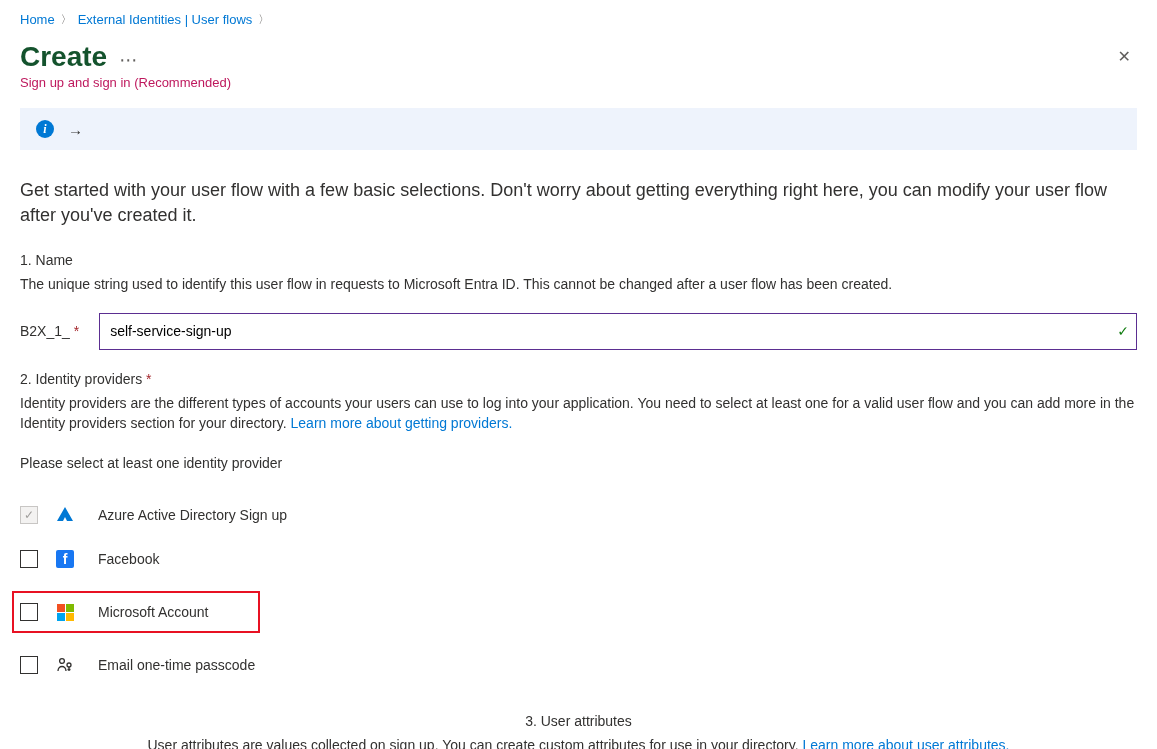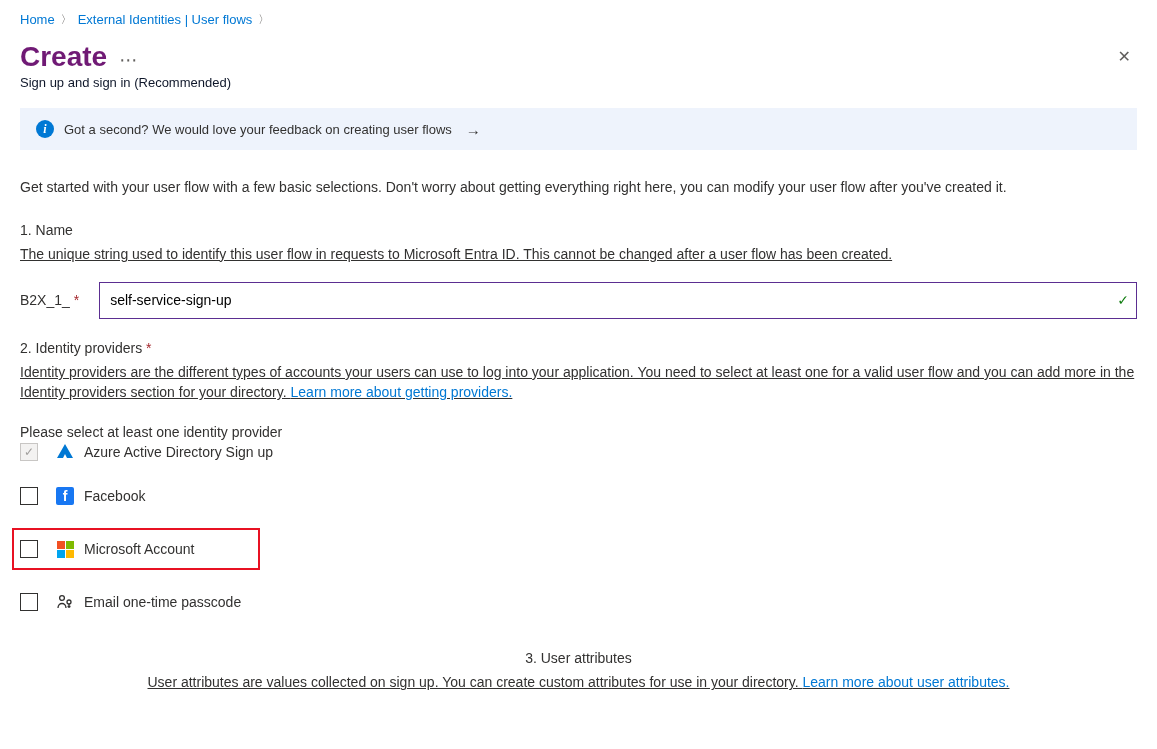--- a/index.html
+++ b/index.html
@@ -18,45 +18,45 @@
       margin-bottom: 14px;
     }
     .breadcrumb a { color: #0078d4; text-decoration: none; cursor: pointer; }
     .breadcrumb .chev { color: #605e5c; font-size: 11px; }
     .header-row {
       display: flex;
       align-items: flex-start;
       justify-content: space-between;
     }
     .title-block { display: flex; align-items: baseline; gap: 12px; }
-    h1 { font-size: 28px; font-weight: 600; color: #701a75; }
+    h1 { font-size: 28px; font-weight: 600; color: #14532d; }
     .ellipsis { color: #605e5c; font-size: 18px; cursor: pointer; letter-spacing: 1px; }
     .close-x { font-size: 16px; color: #605e5c; cursor: pointer; padding: 6px; }
-    .subtitle { font-size: 13px; color: #0f172a; margin-top: 2px; margin-bottom: 18px; }
+    .subtitle { font-size: 13px; color: #be185d; margin-top: 2px; margin-bottom: 18px; }
     .feedback-banner {
       background: #eef3fc;
       display: flex;
       align-items: center;
       gap: 10px;
       padding: 12px 16px;
       font-size: 13px;
       margin-bottom: 28px;
     }
     .info-icon {
       width: 18px; height: 18px; border-radius: 50%;
       background: #0078d4; color: #fff;
       display: flex; align-items: center; justify-content: center;
       font-size: 12px; font-style: italic; font-weight: bold;
       font-family: Georgia, serif;
       flex-shrink: 0;
     }
     .arrow-right { font-size: 15px; color: #323130; margin-left: 4px; }
-    .intro { font-size: 14px; margin-bottom: 24px; line-height: 1.4; }
+    .intro { font-size: 18px; margin-bottom: 24px; line-height: 1.4; }
     .section-head { font-size: 14px; margin-bottom: 6px; }
-    .section-desc { font-size: 14px; line-height: 1.45; margin-bottom: 18px; text-decoration: underline; }
+    .section-desc { font-size: 14px; line-height: 1.45; margin-bottom: 18px; }
     .link { color: #0078d4; text-decoration: none; cursor: pointer; }
     .req { color: #a4262c; }
     .name-row { display: flex; align-items: center; gap: 20px; margin-bottom: 21px; }
     .prefix { font-size: 14px; }
     .name-input-wrap {
       position: relative;
       flex: 1;
     }
     .name-input {
       width: 100%;
@@ -64,21 +64,21 @@
       padding: 5px 30px 5px 10px;
       font-size: 14px;
       font-family: inherit;
       outline: none;
       height: 37px;
     }
     .valid-check {
       position: absolute; right: 8px; top: 50%; transform: translateY(-50%);
       color: #107c10; font-size: 14px;
     }
-    .idp-help { font-size: 14px; margin-top: 22px; }
+    .idp-help { font-size: 14px; margin-bottom: 32px; margin-top: 22px; }
     .idp-list { display: flex; flex-direction: column; gap: 20px; }
     .idp-item { display: flex; align-items: center; gap: 18px; padding: 3px 0; }
     .idp-item.highlighted {
       border: 2px solid #e81123;
       padding: 10px 6px;
       margin-left: -8px;
       margin-right: auto;
       width: 248px;
     }
     .chk {
@@ -89,21 +89,21 @@
       cursor: pointer;
       background: #fff;
     }
     .chk.disabled {
       background: #f3f2f1;
       border-color: #c8c6c4;
       cursor: default;
     }
     .chk.disabled .tick { color: #a19f9d; }
     .tick { font-size: 12px; }
-    .idp-label-wrap { display: flex; align-items: center; gap: 10px; text-align: center; }
+    .idp-label-wrap { display: flex; align-items: center; gap: 24px; text-align: center; }
     .idp-icon { width: 18px; height: 18px; flex-shrink: 0; display: flex; align-items: center; justify-content: center; }
     .idp-label { font-size: 14px; }
     .aad-icon svg { width: 18px; height: 18px; }
     .fb-icon {
       width: 18px; height: 18px; background: #1877f2; color: #fff;
       display: flex; align-items: center; justify-content: center;
       font-weight: bold; font-size: 14px; font-family: Arial, sans-serif;
       border-radius: 2px;
     }
     .ms-icon {
@@ -133,21 +133,20 @@
       <h1>Create</h1>
       <span class="ellipsis">⋯</span>
     </div>
     <div class="subtitle">Sign up and sign in (Recommended)</div>
   </div>
   <div class="close-x">✕</div>
 </div>
 
 <div class="feedback-banner">
   <div class="info-icon">i</div>
-  <span>Got a second? We would love your feedback on creating user flows</span>
   <span class="arrow-right">→</span>
 </div>
 
 <p class="intro">Get started with your user flow with a few basic selections. Don't worry about getting everything right here, you can modify your user flow after you've created it.</p>
 
 <div class="section-head">1. Name</div>
 <p class="section-desc">The unique string used to identify this user flow in requests to Microsoft Entra ID. This cannot be changed after a user flow has been created.</p>
 
 <div class="name-row">
   <span class="prefix">

